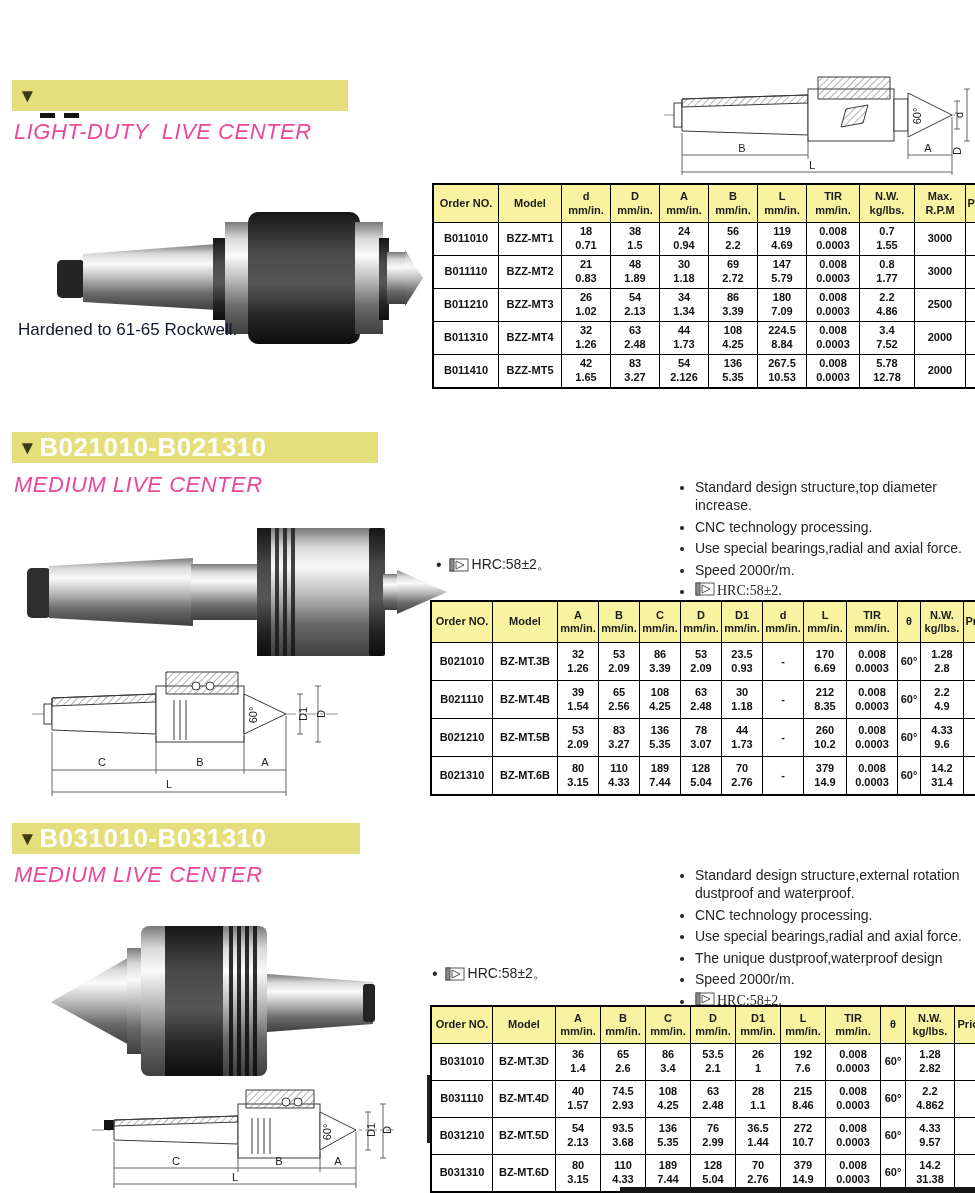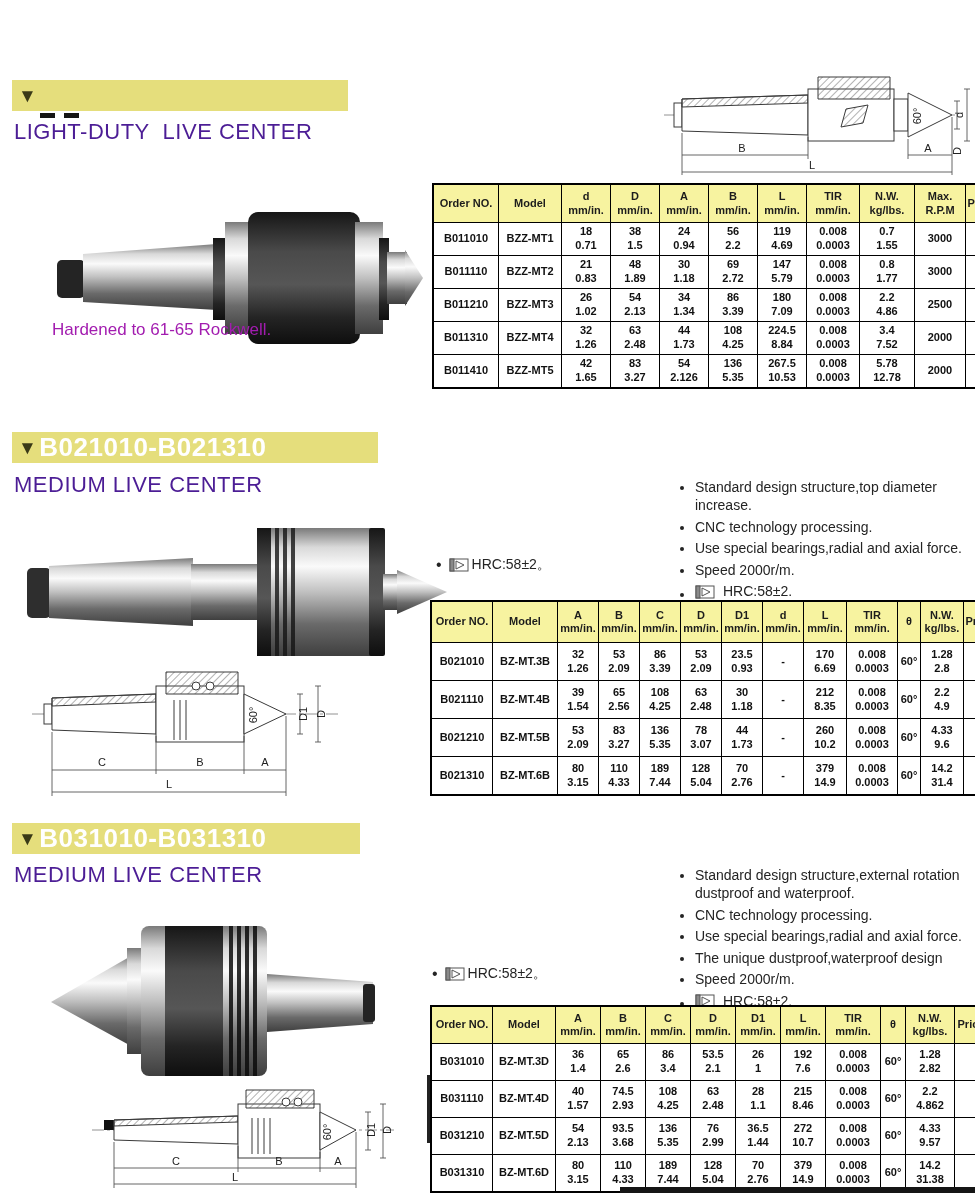--- a/index.html
+++ b/index.html
@@ -9,26 +9,26 @@
   }
   
   .range-bar{
     position:absolute;background:#e5de7c;color:#ffffff;
     display:flex;align-items:center;height:31px;padding-left:6px;box-sizing:border-box;
     font-weight:bold;font-size:26px;letter-spacing:0.5px;white-space:nowrap;
   }
   .range-bar .tri{color:#3a3a17;font-size:19px;margin-right:2px;line-height:1;}
   .dashes{position:absolute;display:flex;gap:9px;}
   .dashes span{width:15px;height:5px;background:#151515;display:inline-block;}
-  .section-title{position:absolute;font-size:22px;color:#4c1d95;letter-spacing:0.5px;white-space:pre;}
-  .note-lines{position:absolute;font-size:17px;color:#a21caf;line-height:1.45;margin-left:34px;}
+  .section-title{position:absolute;font-size:22px;color:#ec4899;letter-spacing:0.5px;white-space:pre;font-style:italic;}
+  .note-lines{position:absolute;font-size:17px;color:#0f172a;line-height:1.45;}
   
   .bullets{position:absolute;margin:0;padding-left:17px;font-size:14px;color:#242424;line-height:1.32;}
   .bullets li{margin-bottom:3px;}
-  .hrc-inline{display:inline-flex;align-items:center;gap:8px;}
+  .hrc-inline{display:inline-flex;gap:2px;font-family:Liberation Serif, serif;}
   .hrc-note{position:absolute;font-size:14px;color:#242424;display:flex;align-items:center;gap:3px;}
   .hrc-note::before{content:"•";font-size:16px;margin-right:4px;}
   
   table.spec{
     position:absolute;border-collapse:collapse;table-layout:fixed;background:#fff;
     border:2px solid #000;
   }
   table.spec th,table.spec td{
     border:1px solid #000;text-align:center;vertical-align:middle;padding:0 1px;
     font-family:"Liberation Sans",sans-serif;

